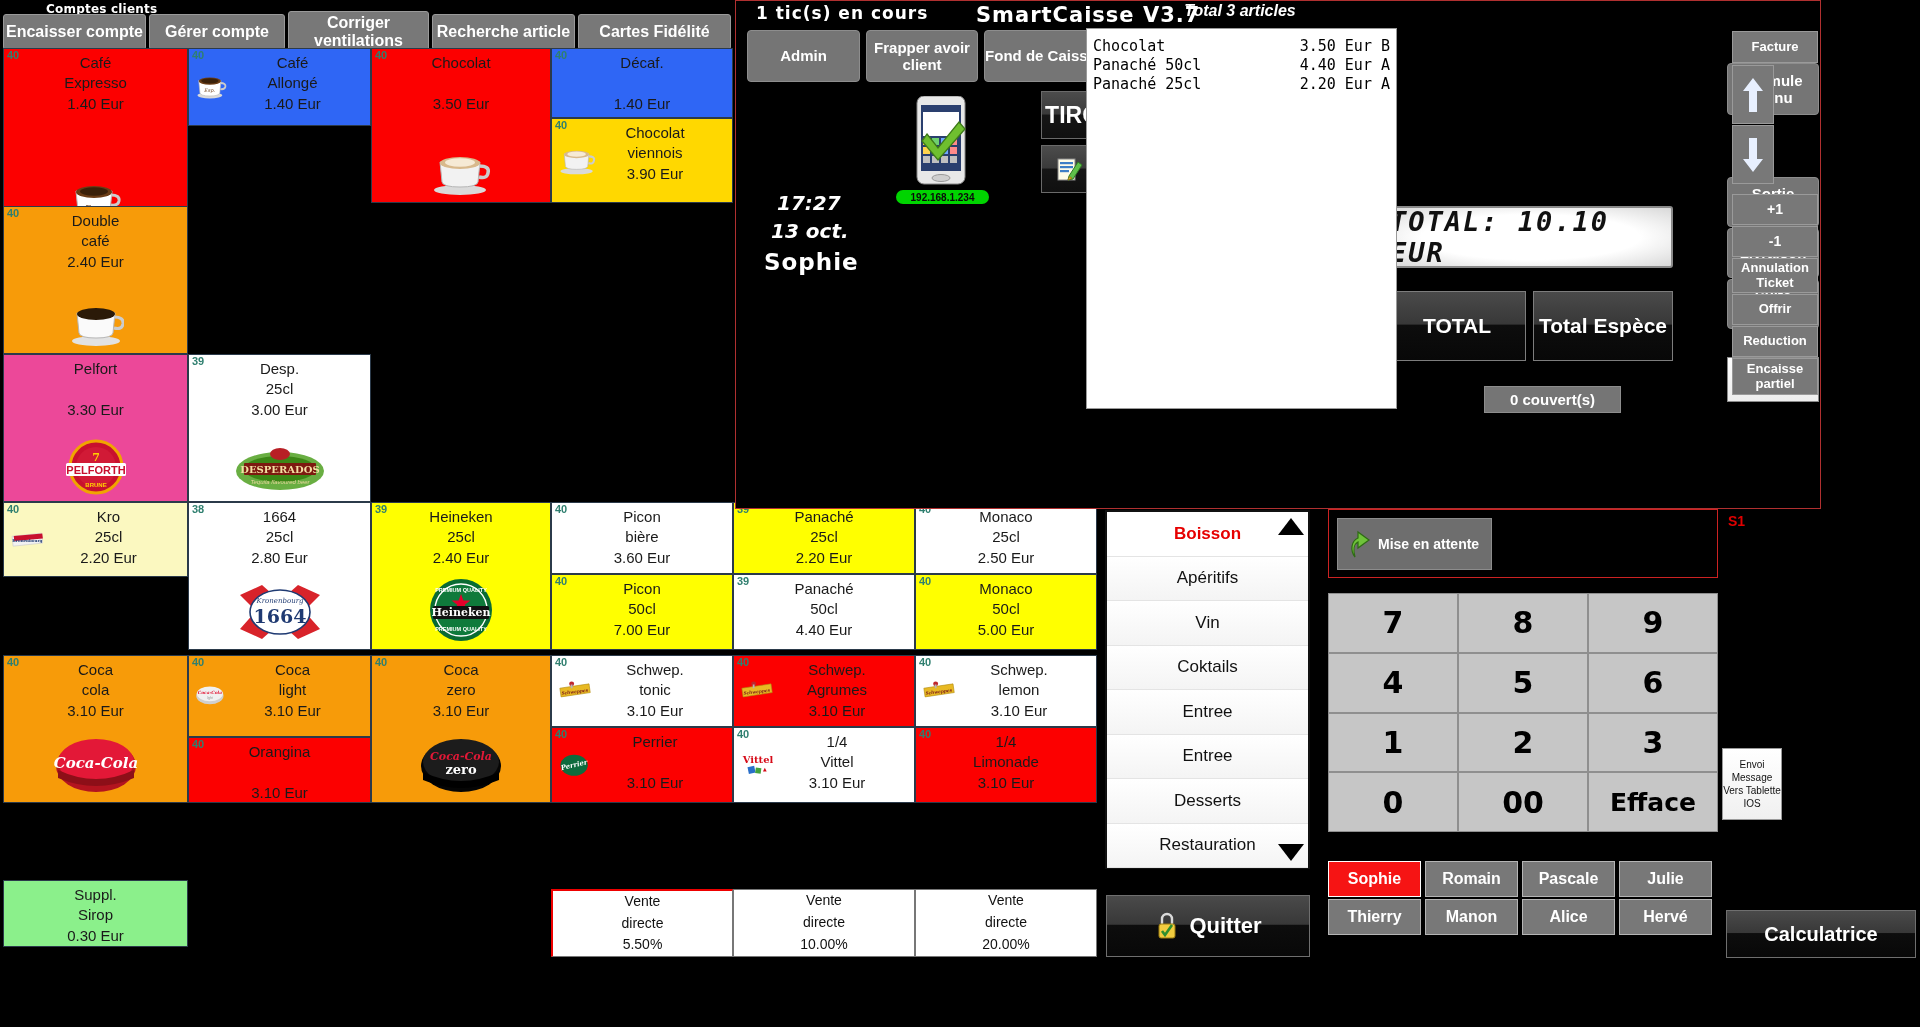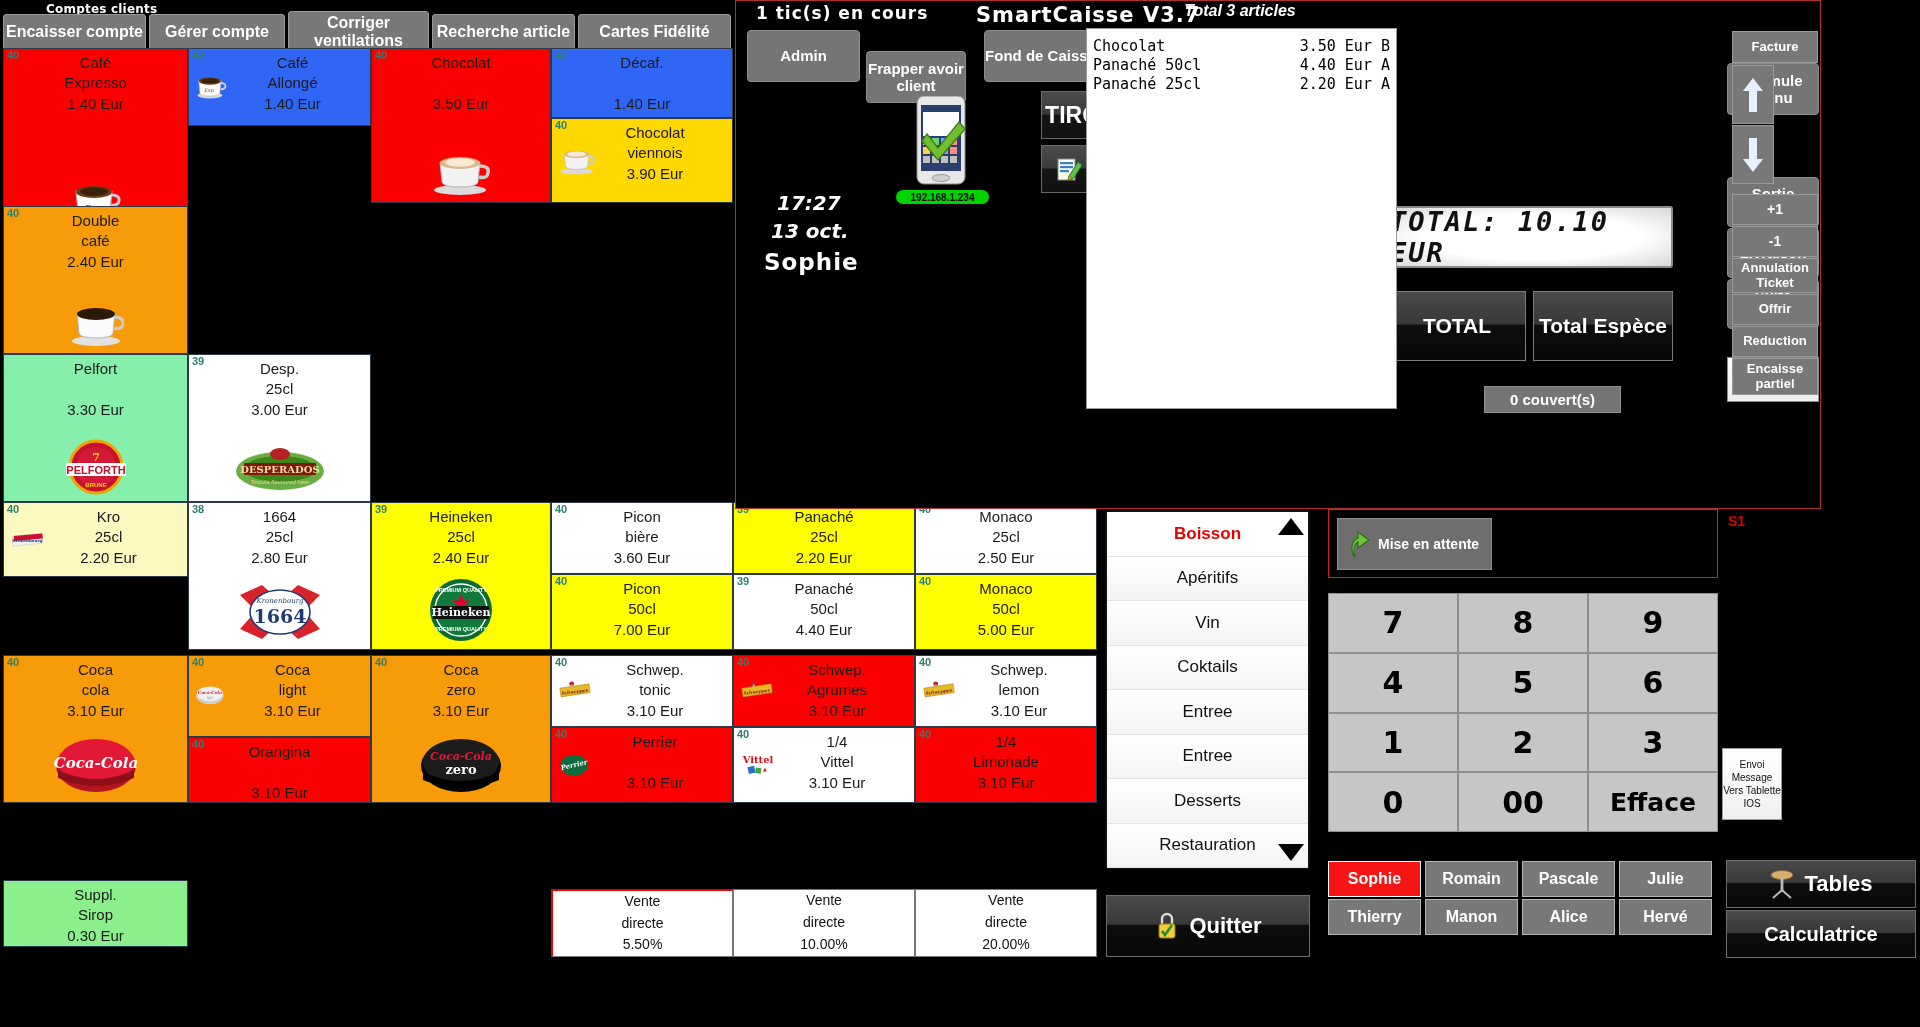--- a/index.html
+++ b/index.html
@@ -331,21 +331,21 @@
           <div>café</div>
           <div>2.40 Eur</div>
         </div>
         <div class="logo"><svg width="56" height="46" viewBox="0 0 56 46">
       <ellipse cx="28" cy="40" rx="24" ry="5" fill="#e2e2e2"></ellipse>
       <path d="M9 12 L11 32 Q12 37 28 37 Q44 37 45 32 L47 12 Z" fill="#fafafa" stroke="#b6b6b6"></path>
       <ellipse cx="28" cy="13" rx="19" ry="6" fill="#2b1a08"></ellipse>
       <path d="M46 16 Q56 16 55 23 Q54 29 46 27" fill="none" stroke="#ccc" stroke-width="3.2"></path>
     </svg></div>
       </div>
-      <div class="tile" style="left: 3px; top: 354px; width: 185px; height: 148px; background: #86efac;">
+      <div class="tile" style="left: 3px; top: 354px; width: 185px; height: 148px; background: #ec4899;">
         <div class="txt">
           <div>Pelfort</div>
           <div>&nbsp;</div>
           <div>3.30 Eur</div>
         </div>
         <div class="logo"><svg width="90" height="56" viewBox="0 0 90 56">
       <circle cx="45" cy="28" r="26" fill="#c8102e" stroke="#f0a500" stroke-width="3"></circle>
       <circle cx="45" cy="28" r="20" fill="#d11a36"></circle>
       <text x="45" y="22" text-anchor="middle" font-size="11" fill="#ffd200" font-weight="bold" font-family="DejaVu Serif,serif">7</text>
       <rect x="15" y="24" width="60" height="13" fill="#fff" rx="1.5"></rect>
@@ -595,21 +595,21 @@
           <div>0.30 Eur</div>
         </div>
       </div>
     </div>
 
   <div id="console">
     <div class="ticcount">1 tic(s) en cours</div>
     <div class="appname">SmartCaisse V3.7</div>
 
     <div class="cbtn" style="left:11px;top:29px;width:113px;height:52px;">Admin</div>
-    <div class="cbtn" style="left:130px;top:29px;width:100px;height:52px;margin-top:21px;">Frapper avoir client</div>
+    <div class="cbtn" style="left:130px;top:29px;width:112px;height:52px;">Frapper avoir client</div>
     <div class="cbtn" style="left:248px;top:29px;width:113px;height:52px;">Fond de Caisse</div>
     <div class="cbtn" style="left:365px;top:29px;width:113px;height:52px;">Tickets en cours</div>
 
     <div class="clock" style="left:41px;top:147px;font-size:20px;">17:27</div>
     <div class="clock" style="left:35px;top:175px;font-size:20px;">13 oct.</div>
     <div class="clock" style="left:28px;top:205px;font-size:23px;font-style:normal;letter-spacing:1px;">Sophie</div>
 
     <div style="position:absolute;left:173px;top:95px;width:64px;height:95px;">
       <svg width="64" height="95" viewBox="0 0 64 95" class="cupimg">
         <rect x="8" y="0" width="48" height="88" rx="7" fill="#e8e8e8" stroke="#888"></rect>
@@ -747,30 +747,20 @@
       <div class="staff" style="left: 1522px; top: 861px; width: 93px; height: 36px;">Pascale</div>
       <div class="staff" style="left: 1619px; top: 861px; width: 93px; height: 36px;">Julie</div>
       <div class="staff" style="left: 1328px; top: 899px; width: 93px; height: 36px;">Thierry</div>
       <div class="staff" style="left: 1425px; top: 899px; width: 93px; height: 36px;">Manon</div>
       <div class="staff" style="left: 1522px; top: 899px; width: 93px; height: 36px;">Alice</div>
       <div class="staff" style="left: 1619px; top: 899px; width: 93px; height: 36px;">Hervé</div>
     </div>
 
   <div class="envoi">Envoi Message Vers Tablette IOS</div>
 
-  <div class="bigdark" style="left:1726px;top:860px;width:190px;height:48px;">
-    <span class="ico">
-      <svg width="26" height="30" viewBox="0 0 26 30">
-        <ellipse cx="13" cy="6" rx="11" ry="4.5" fill="#d8ad6e" stroke="#8a6230"></ellipse>
-        <rect x="11.6" y="9" width="2.8" height="14" fill="#bbb"></rect>
-        <path d="M4 29 L13 21 L22 29" stroke="#bbb" stroke-width="2" fill="none"></path>
-      </svg>
-    </span>
-    <span>Tables</span>
-  </div>
 
   <div class="bigdark" style="left:1726px;top:910px;width:190px;height:48px;font-size:20px;">Calculatrice</div>
 
   <div class="bigdark" style="left:1106px;top:895px;width:204px;height:62px;">
     <span class="ico">
       <svg width="26" height="30" viewBox="0 0 26 30">
         <path d="M8 13 L8 8 A5 5 0 0 1 18 8 L18 13" stroke="#d9d9d9" stroke-width="2.4" fill="none"></path>
         <rect x="5" y="13" width="16" height="14" rx="2" fill="#f2cc3f" stroke="#9a7a10"></rect>
         <path d="M8 20 L11 24 L18 14" stroke="#2f8f2f" stroke-width="2.6" fill="none"></path>
       </svg>

